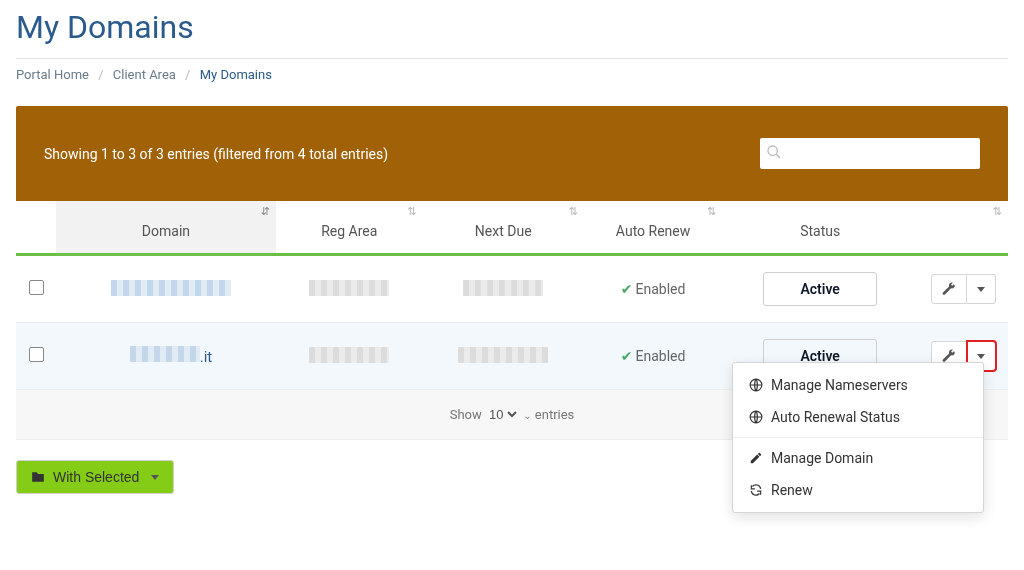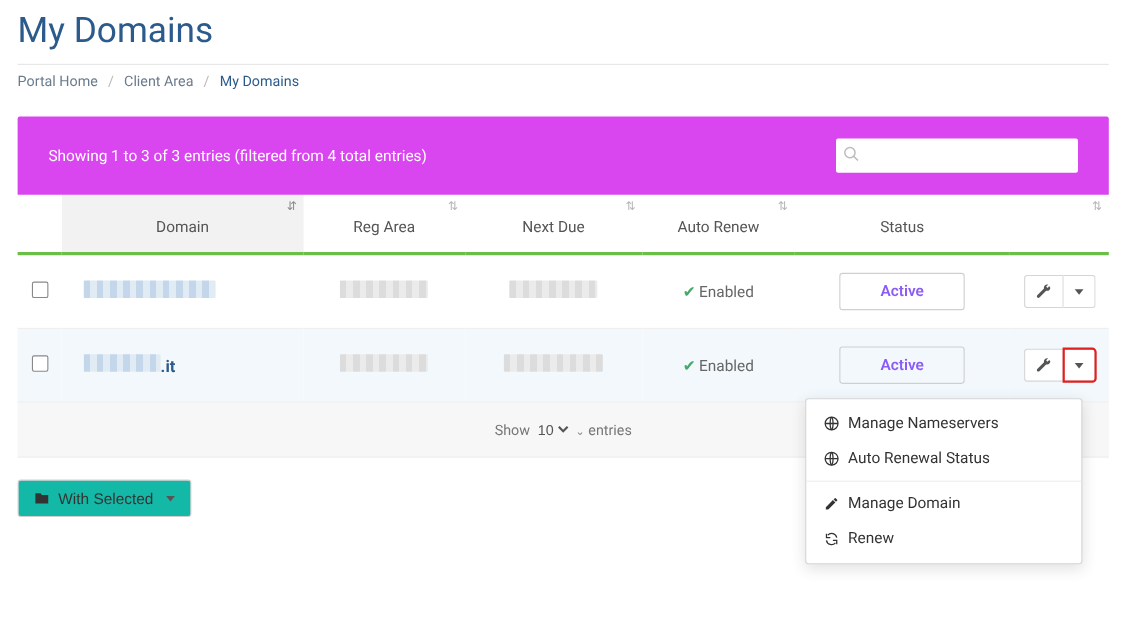--- a/index.html
+++ b/index.html
@@ -5,23 +5,23 @@
   * { box-sizing: border-box; margin: 0; padding: 0; }
   body { font-family: -apple-system, BlinkMacSystemFont, "Segoe UI", Roboto, Helvetica, Arial, sans-serif; color: #333; padding: 8px 16px; font-size: 14px; }
   h1.page-title { font-size: 32px; font-weight: 400; color: #2b5a8c; margin-bottom: 12px; }
   .title-rule { border: none; border-top: 1px solid #e5e5e5; margin-bottom: 8px; }
   .breadcrumb { font-size: 13px; color: #888; margin-bottom: 24px; }
   .breadcrumb a { color: #6a7b8c; text-decoration: none; }
   .breadcrumb .sep { margin: 0 6px; color: #bbb; }
   .breadcrumb .current { color: #2b5a8c; }
 
   .table-header-bar {
-    background: #d946ef;
+    background: #a16207;
     color: #fff;
-    padding: 20px 28px;
+    padding: 32px 28px;
     display: flex;
     align-items: center;
     justify-content: space-between;
     border-radius: 2px 2px 0 0;
   }
   .table-header-bar .info-text { font-size: 14px; }
   .search-wrap { position: relative; }
   .search-wrap input {
     width: 220px;
     padding: 8px 10px 8px 28px;
@@ -54,21 +54,21 @@
     position: absolute;
     top: 4px; right: 6px;
     font-size: 11px; color: #b5b5b5;
   }
   table.domains thead th.sorted .sort-icon { color: #8a8a8a; }
 
   table.domains tbody tr { border-bottom: 1px solid #eee; }
   table.domains tbody tr.highlight { background: #f3f8fc; }
   table.domains tbody td { padding: 16px 10px; vertical-align: middle; text-align: center; margin-top: 24px; }
   table.domains tbody td.cb { width: 40px; }
-  table.domains tbody td.domain-cell { text-align: left; padding-left: 20px; font-weight: bold; }
+  table.domains tbody td.domain-cell { text-align: center; padding-left: 20px; }
 
   input[type=checkbox] {
     width: 15px; height: 15px;
     border: 1.5px solid #888;
     border-radius: 2px;
     appearance: none;
     background: #fff;
   }
 
   .blur {
@@ -79,21 +79,21 @@
   .blur-blue { background: repeating-linear-gradient(90deg,#c3d6ea 0 6px,#e1ebf4 6px 12px); }
   .blur-grey { background: repeating-linear-gradient(90deg,#dcdcdc 0 6px,#ebebeb 6px 12px); }
   .domain-text { color: #2b5a8c; font-size: 15px; }
 
   .enabled { color: #666; font-size: 14px; }
   .enabled .chk { color: #4a6; margin-right: 3px; }
 
   .status-badge {
     display: inline-block;
     border: 1px solid #cfcfcf;
-    color: #8b5cf6;
+    color: #0f172a;
     font-weight: 600;
     padding: 8px 36px;
     border-radius: 3px;
     font-size: 14px;
   }
 
   .action-group { display: inline-flex; }
   .action-btn {
     border: 1px solid #d5d5d5;
     background: #fff;
@@ -145,21 +145,21 @@
   .entries-select { border:none; background:transparent; font-size:13px; color:#555; }
 
   .bulk-button {
     margin-top: 20px;
     display: inline-flex;
     align-items: center;
     gap: 8px;
     padding: 8px 14px;
     border: 1px solid #cfcfcf;
     border-radius: 3px;
-    background:#14b8a6;
+    background:#84cc16;
     font-size: 14px;
     color:#333;
   }
   .bulk-button .caret-down { margin-left:4px; }
 
   .icon { width:14px; height:14px; display:inline-block; }
 </style>
 </head>
 <body>
 

